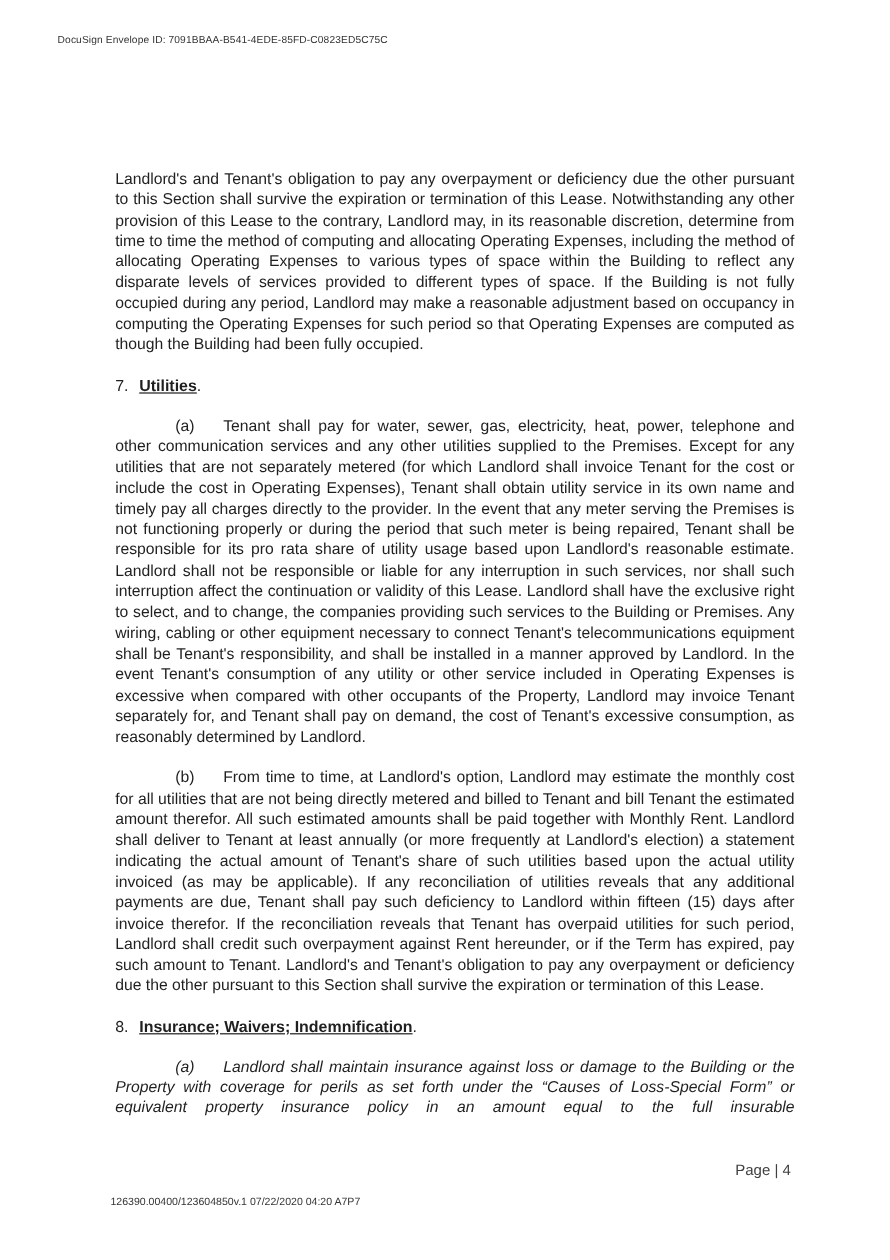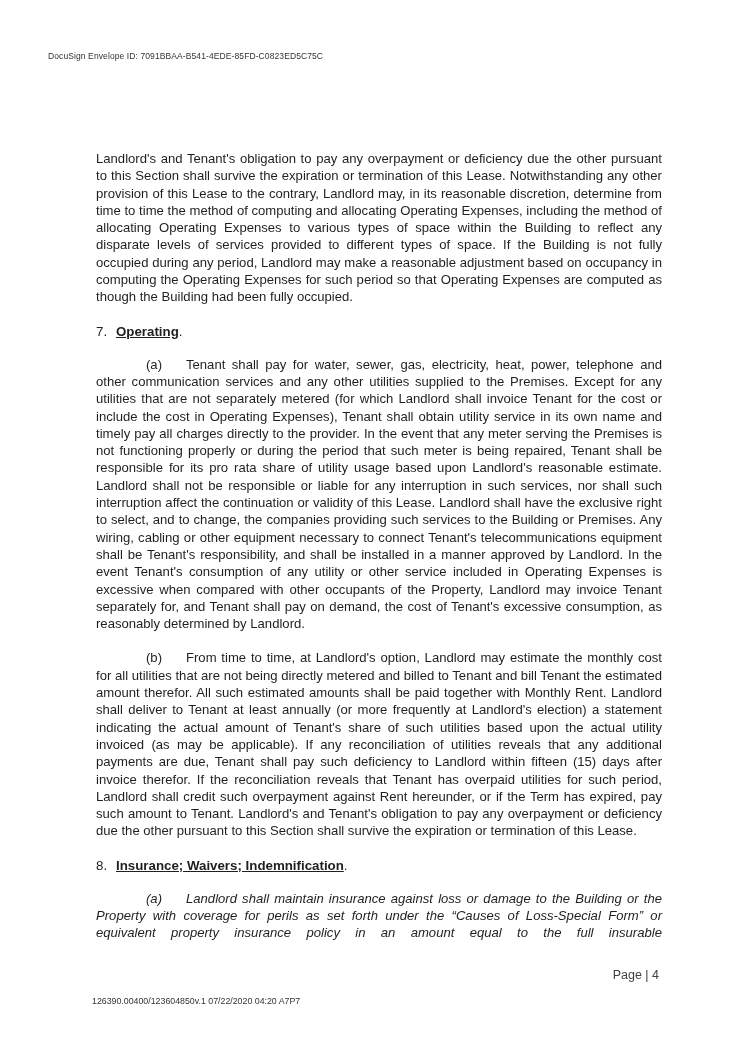--- a/index.html
+++ b/index.html
@@ -1,25 +1,25 @@
 <!DOCTYPE html>
 <html><head>
 <meta charset="utf-8">
 <style>
   html, body { margin: 0; padding: 0; background: #ffffff; }
   body {
     width: 742px; height: 1050px; position: relative; overflow: hidden;
     font-family: "Liberation Sans", sans-serif; color: #1f1f1f;
   }
   .envelope {
-    position: absolute; left: 30px; top: 51px;
+    position: absolute; left: 30px; top: 28px;
     font-size: 8.5px; color: #333; letter-spacing: 0.1px; padding-left: 18px;
   }
   .content {
-    position: absolute; left: 96px; top: 150px; width: 566px;
+    position: absolute; left: 96px; top: 140px; width: 566px;
   }
   p.body {
     margin: 0; font-size: 13.1px; line-height: 17.3px; text-align: justify;
     text-align-last: left;
   }
   .indent-label { display: inline-block; margin-left: 50px; width: 40px; }
   h2.section {
     margin: 0; font-size: 13.3px; font-weight: bold; line-height: 17px;
   }
   h2.section .num { display: inline-block; width: 20px; font-weight: normal; }
@@ -38,21 +38,21 @@
 <body>
 
 <div class="envelope">DocuSign Envelope ID: 7091BBAA-B541-4EDE-85FD-C0823ED5C75C</div>
 
 <div class="content">
   <p class="body">Landlord's and Tenant's obligation to pay any overpayment or deficiency due the other pursuant to this Section shall survive the expiration or termination of this Lease. Notwithstanding any other provision of this Lease to the contrary, Landlord may, in its reasonable discretion, determine from time to time the method of computing and allocating Operating Expenses, including the method of allocating Operating Expenses to various types of space within the Building to reflect any disparate levels of services provided to different types of space.  If the Building is not fully occupied during any period, Landlord may make a reasonable adjustment based on occupancy in computing the Operating Expenses for such period so that Operating Expenses are computed as though the Building had been fully occupied.</p>
 
   <div class="gap-md"></div>
 
   <h2 class="section">
-    <span class="num">7.</span><span class="title">Operating</span><span class="dot">.</span>
+    <span class="num">7.</span><span class="title">Utilities</span><span class="dot">.</span>
   </h2>
 
   <div class="gap-sm"></div>
 
   <p class="body">
     <span class="indent-label">(a)</span><span>Tenant shall pay for water, sewer, gas, electricity, heat, power, telephone and other communication services and any other utilities supplied to the Premises. Except for any utilities that are not separately metered (for which Landlord shall invoice Tenant for the cost or include the cost in Operating Expenses), Tenant shall obtain utility service in its own name and timely pay all charges directly to the provider.  In the event that any meter serving the Premises is not functioning properly or during the period that such meter is being repaired, Tenant shall be responsible for its pro rata share of utility usage based upon Landlord's reasonable estimate.  Landlord shall not be responsible or liable for any interruption in such services, nor shall such interruption affect the continuation or validity of this Lease.  Landlord shall have the exclusive right to select, and to change, the companies providing such services to the Building or Premises.  Any wiring, cabling or other equipment necessary to connect Tenant's telecommunications equipment shall be Tenant's responsibility, and shall be installed in a manner approved by Landlord.   In the event Tenant's consumption of any utility or other service included in Operating Expenses is excessive when compared with other occupants of the Property, Landlord may invoice Tenant separately for, and Tenant shall pay on demand, the cost of Tenant's excessive consumption, as reasonably determined by Landlord.</span>
   </p>
 
   <div class="gap-md"></div>
 

